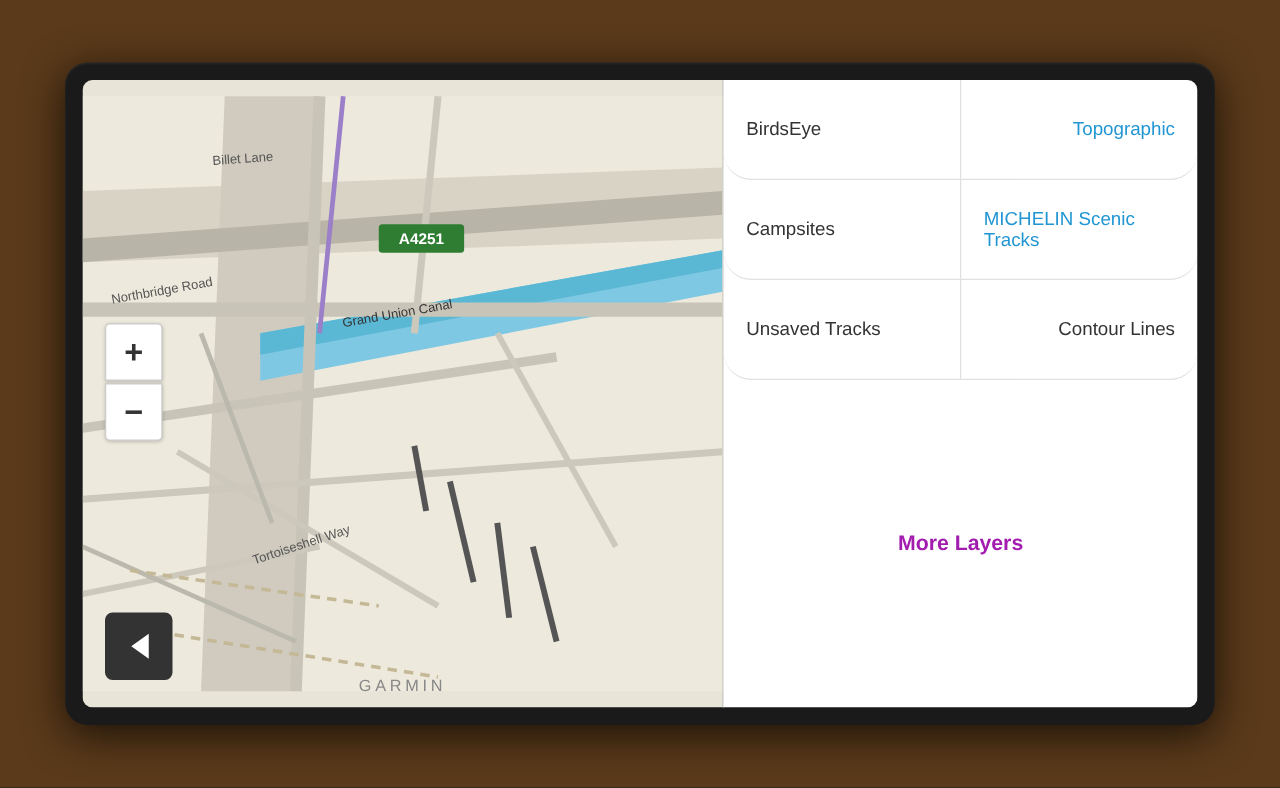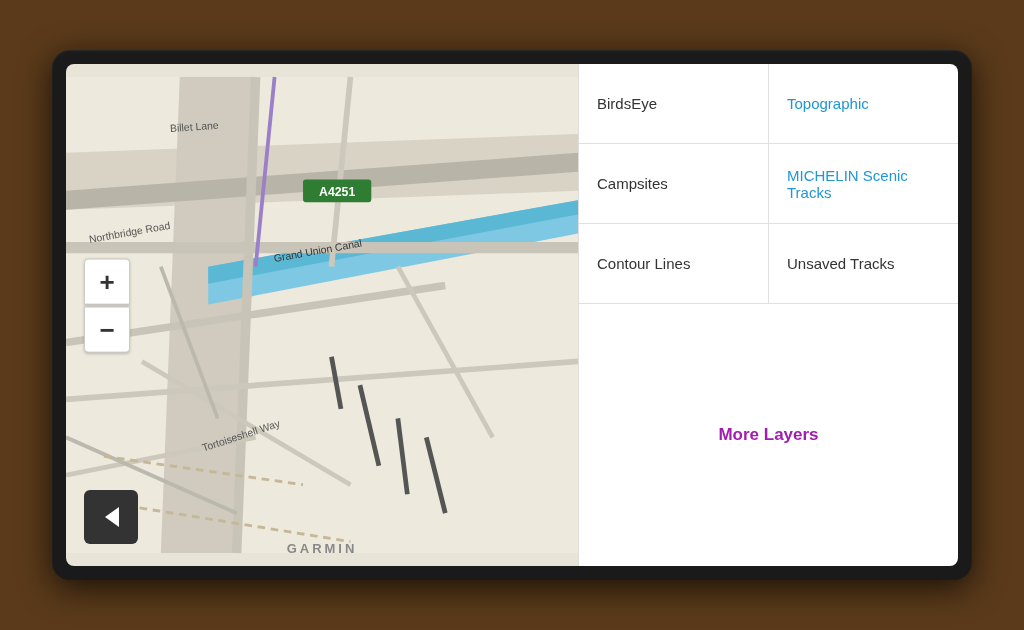--- a/index.html
+++ b/index.html
@@ -89,51 +89,53 @@
       cursor: pointer;
     }
 
     .garmin-logo {
       position: absolute;
       bottom: 10px;
       left: 50%;
       transform: translateX(-50%);
       color: #888;
       font-size: 13px;
-      font-weight: bold;
+      font-weight: normal;
       letter-spacing: 3px;
     }
 
     
     .panel {
       width: 380px;
       background: white;
       display: flex;
       flex-direction: column;
       border-left: 1px solid #ddd;
     }
 
     .panel-row {
       display: flex;
       border-bottom: 1px solid #e0e0e0;
       min-height: 80px;
+      border-radius: 22px;
     }
 
     .panel-cell {
       flex: 1;
       display: flex;
       align-items: center;
       padding: 14px 18px;
       font-size: 15px;
       color: #333;
       border-right: 1px solid #e0e0e0;
     }
 
     .panel-cell:last-child {
       border-right: none;
+      justify-content: flex-end;
     }
 
     .panel-cell.blue {
       color: #2196d3;
     }
 
     .panel-cell-with-arrow {
       display: flex;
       align-items: center;
       justify-content: space-between;
@@ -241,24 +243,24 @@
         <div class="panel-cell">
           <span>Campsites</span>
         </div>
         <div class="panel-cell blue">
           <span>MICHELIN Scenic Tracks</span>
         </div>
       </div>
 
       <div class="panel-row">
         <div class="panel-cell">
+          <span>Unsaved Tracks</span>
+        </div>
+        <div class="panel-cell">
           <span>Contour Lines</span>
-        </div>
-        <div class="panel-cell">
-          <span>Unsaved Tracks</span>
         </div>
       </div>
 
       <div class="panel-footer">
         <span>More Layers</span>
       </div>
 
     </div>
   </div>
 </div>

